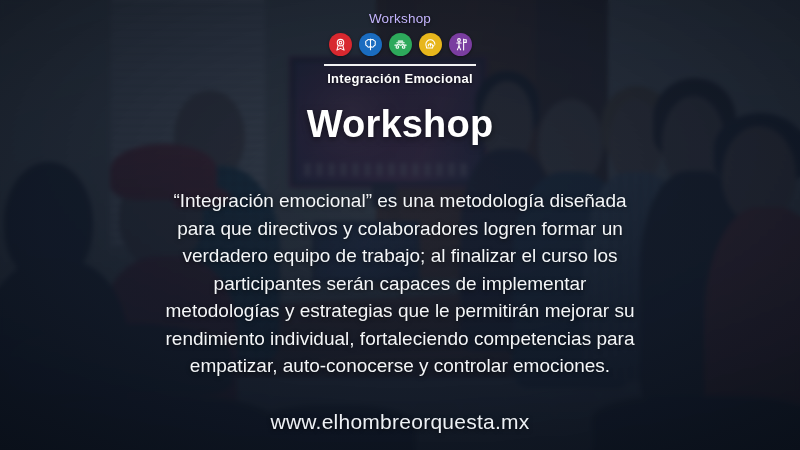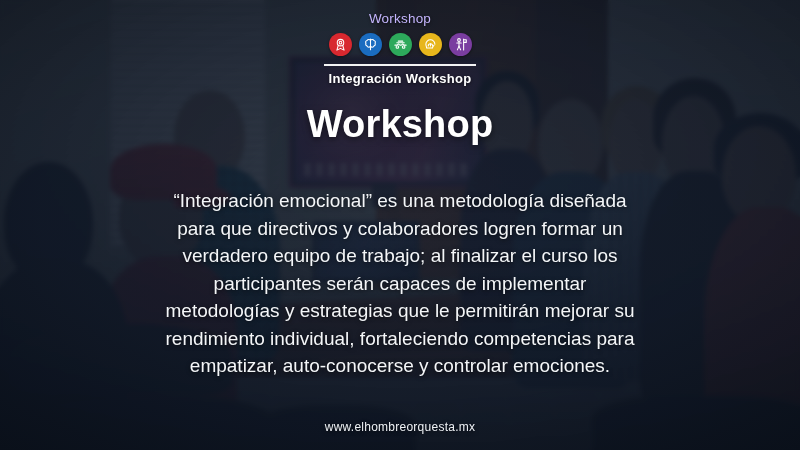--- a/index.html
+++ b/index.html
@@ -331,21 +331,21 @@
     font-weight: 400;
     color: #f4f6f8;
     text-shadow: 0 1px 4px rgba(0,0,0,.62);
   }
 
   .footer {
     position: absolute;
     left: 0; right: 0;
     bottom: 16px;
     text-align: center;
-    font-size: 12px;
+    font-size: 21px;
     letter-spacing: .25px;
     color: #eef1f5;
     text-shadow: 0 1px 4px rgba(0,0,0,.6);
   }
 </style>
 </head>
 <body>
 
 <div class="slide">
 
@@ -481,21 +481,21 @@
           <path d="M9.6 14.6 7 20.6"></path>
           <path d="M9.6 14.6 12.2 20.6"></path>
           <path d="M17 3.4v17.2"></path>
           <path d="M17 4.4h4.2v4.2H17"></path>
         </svg>
       </div>
 
     </div>
 
     <div class="brandline"></div>
-    <div class="brandname">Integración Workshop</div>
+    <div class="brandname">Integración Emocional</div>
 
     <h1 class="title">Workshop</h1>
 
     <p class="body-copy">“Integración emocional” es una metodología diseñada para que directivos y colaboradores logren formar un verdadero equipo de trabajo; al finalizar el curso los participantes serán capaces de implementar metodologías y estrategias que le permitirán mejorar su rendimiento individual, fortaleciendo competencias para empatizar, auto-conocerse y controlar emociones.</p>
   </div>
 
   <div class="footer">www.elhombreorquesta.mx</div>
 
 </div>
 

